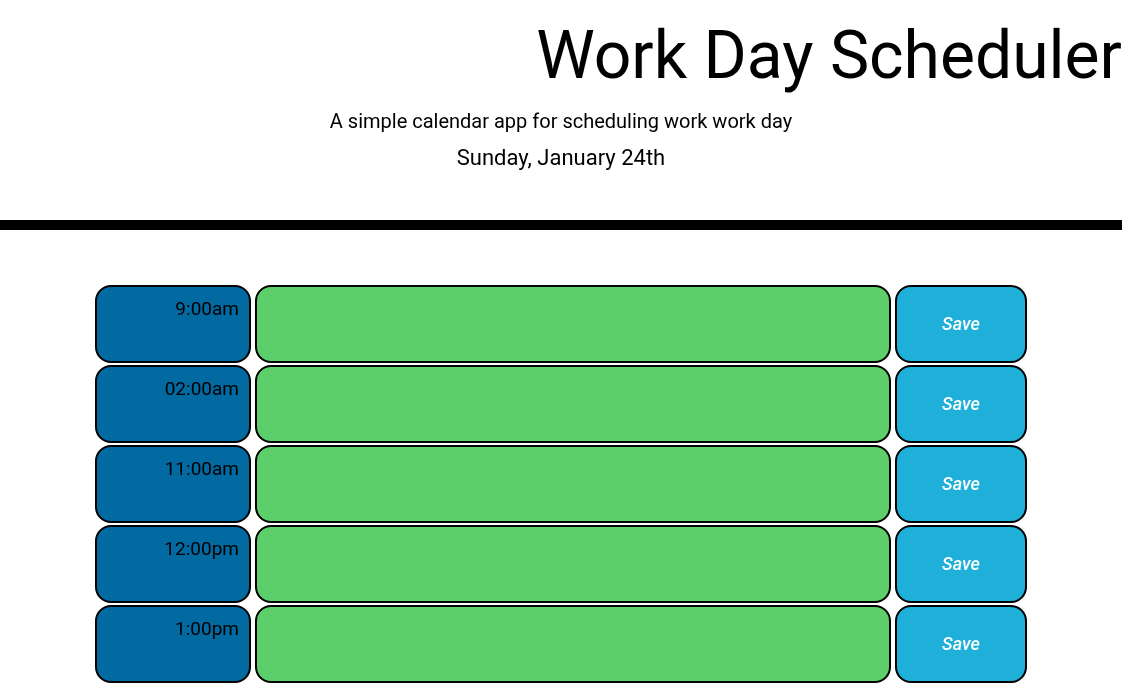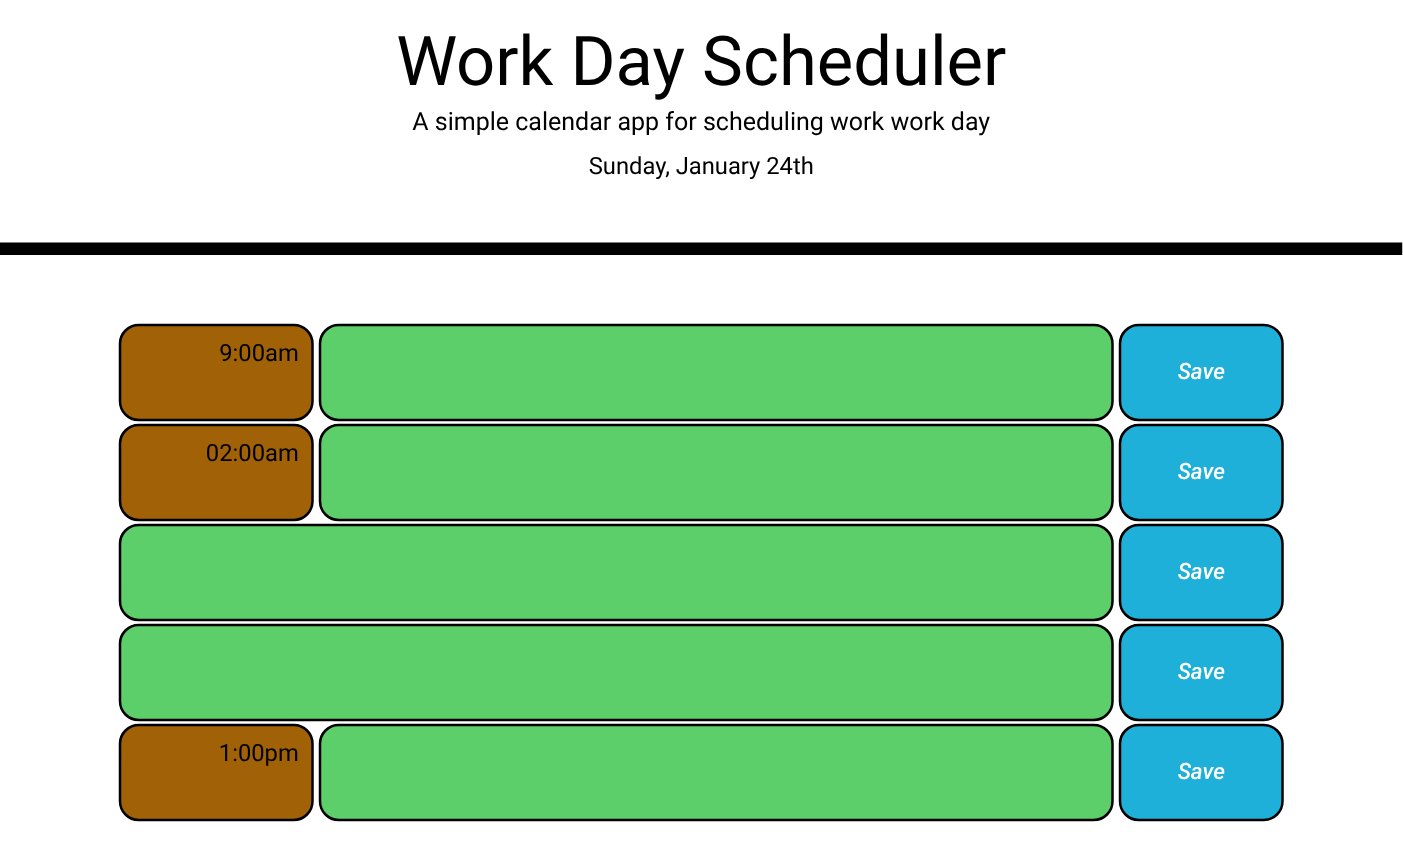--- a/index.html
+++ b/index.html
@@ -10,32 +10,33 @@
     body {
       font-family: -apple-system, BlinkMacSystemFont, "Segoe UI", Roboto, "Helvetica Neue", Arial, sans-serif;
       background: #ffffff;
       color: #000000;
     }
     .header {
       text-align: center;
       padding: 20px 0 50px 0;
     }
     .title {
-      font-size: 55px;
+      font-size: 66px;
       font-weight: 400;
       line-height: 1.1;
-      margin-bottom: 4px;
+      margin-bottom: 16px;
+      text-align: right;
     }
     .subtitle {
       font-size: 20px;
       font-weight: 400;
       margin-bottom: 12px;
     }
     .current-date {
-      font-size: 19px;
+      font-size: 22px;
       font-weight: 400;
     }
     .divider {
       width: 100%;
       height: 10px;
       background: #000000;
       margin-bottom: 55px;
     }
     .schedule {
       max-width: 952px;
@@ -45,21 +46,21 @@
     .time-row {
       display: flex;
       gap: 4px;
       margin-bottom: 2px;
     }
     .hour-cell {
       width: 156px;
       height: 78px;
       border: 2px solid #000000;
       border-radius: 16px;
-      background: #a16207;
+      background: #0369a1;
       text-align: right;
       padding: 10px 10px 0 0;
       font-size: 19px;
       flex-shrink: 0;
     }
     .task-cell {
       flex: 1;
       height: 78px;
       border: 2px solid #000000;
       border-radius: 16px;
@@ -103,24 +104,26 @@
     <div class="hour-cell">9:00am</div>
     <textarea class="task-cell" style=""></textarea>
     <div class="save-cell">Save</div>
   </div>
   <div class="time-row">
     <div class="hour-cell">02:00am</div>
     <textarea class="task-cell" style=""></textarea>
     <div class="save-cell">Save</div>
   </div>
   <div class="time-row">
+    <div class="hour-cell">11:00am</div>
     <textarea class="task-cell" style=""></textarea>
     <div class="save-cell">Save</div>
   </div>
   <div class="time-row">
+    <div class="hour-cell">12:00pm</div>
     <textarea class="task-cell" style=""></textarea>
     <div class="save-cell">Save</div>
   </div>
   <div class="time-row">
     <div class="hour-cell">1:00pm</div>
     <textarea class="task-cell" style=""></textarea>
     <div class="save-cell">Save</div>
   </div>
 </div>
 

